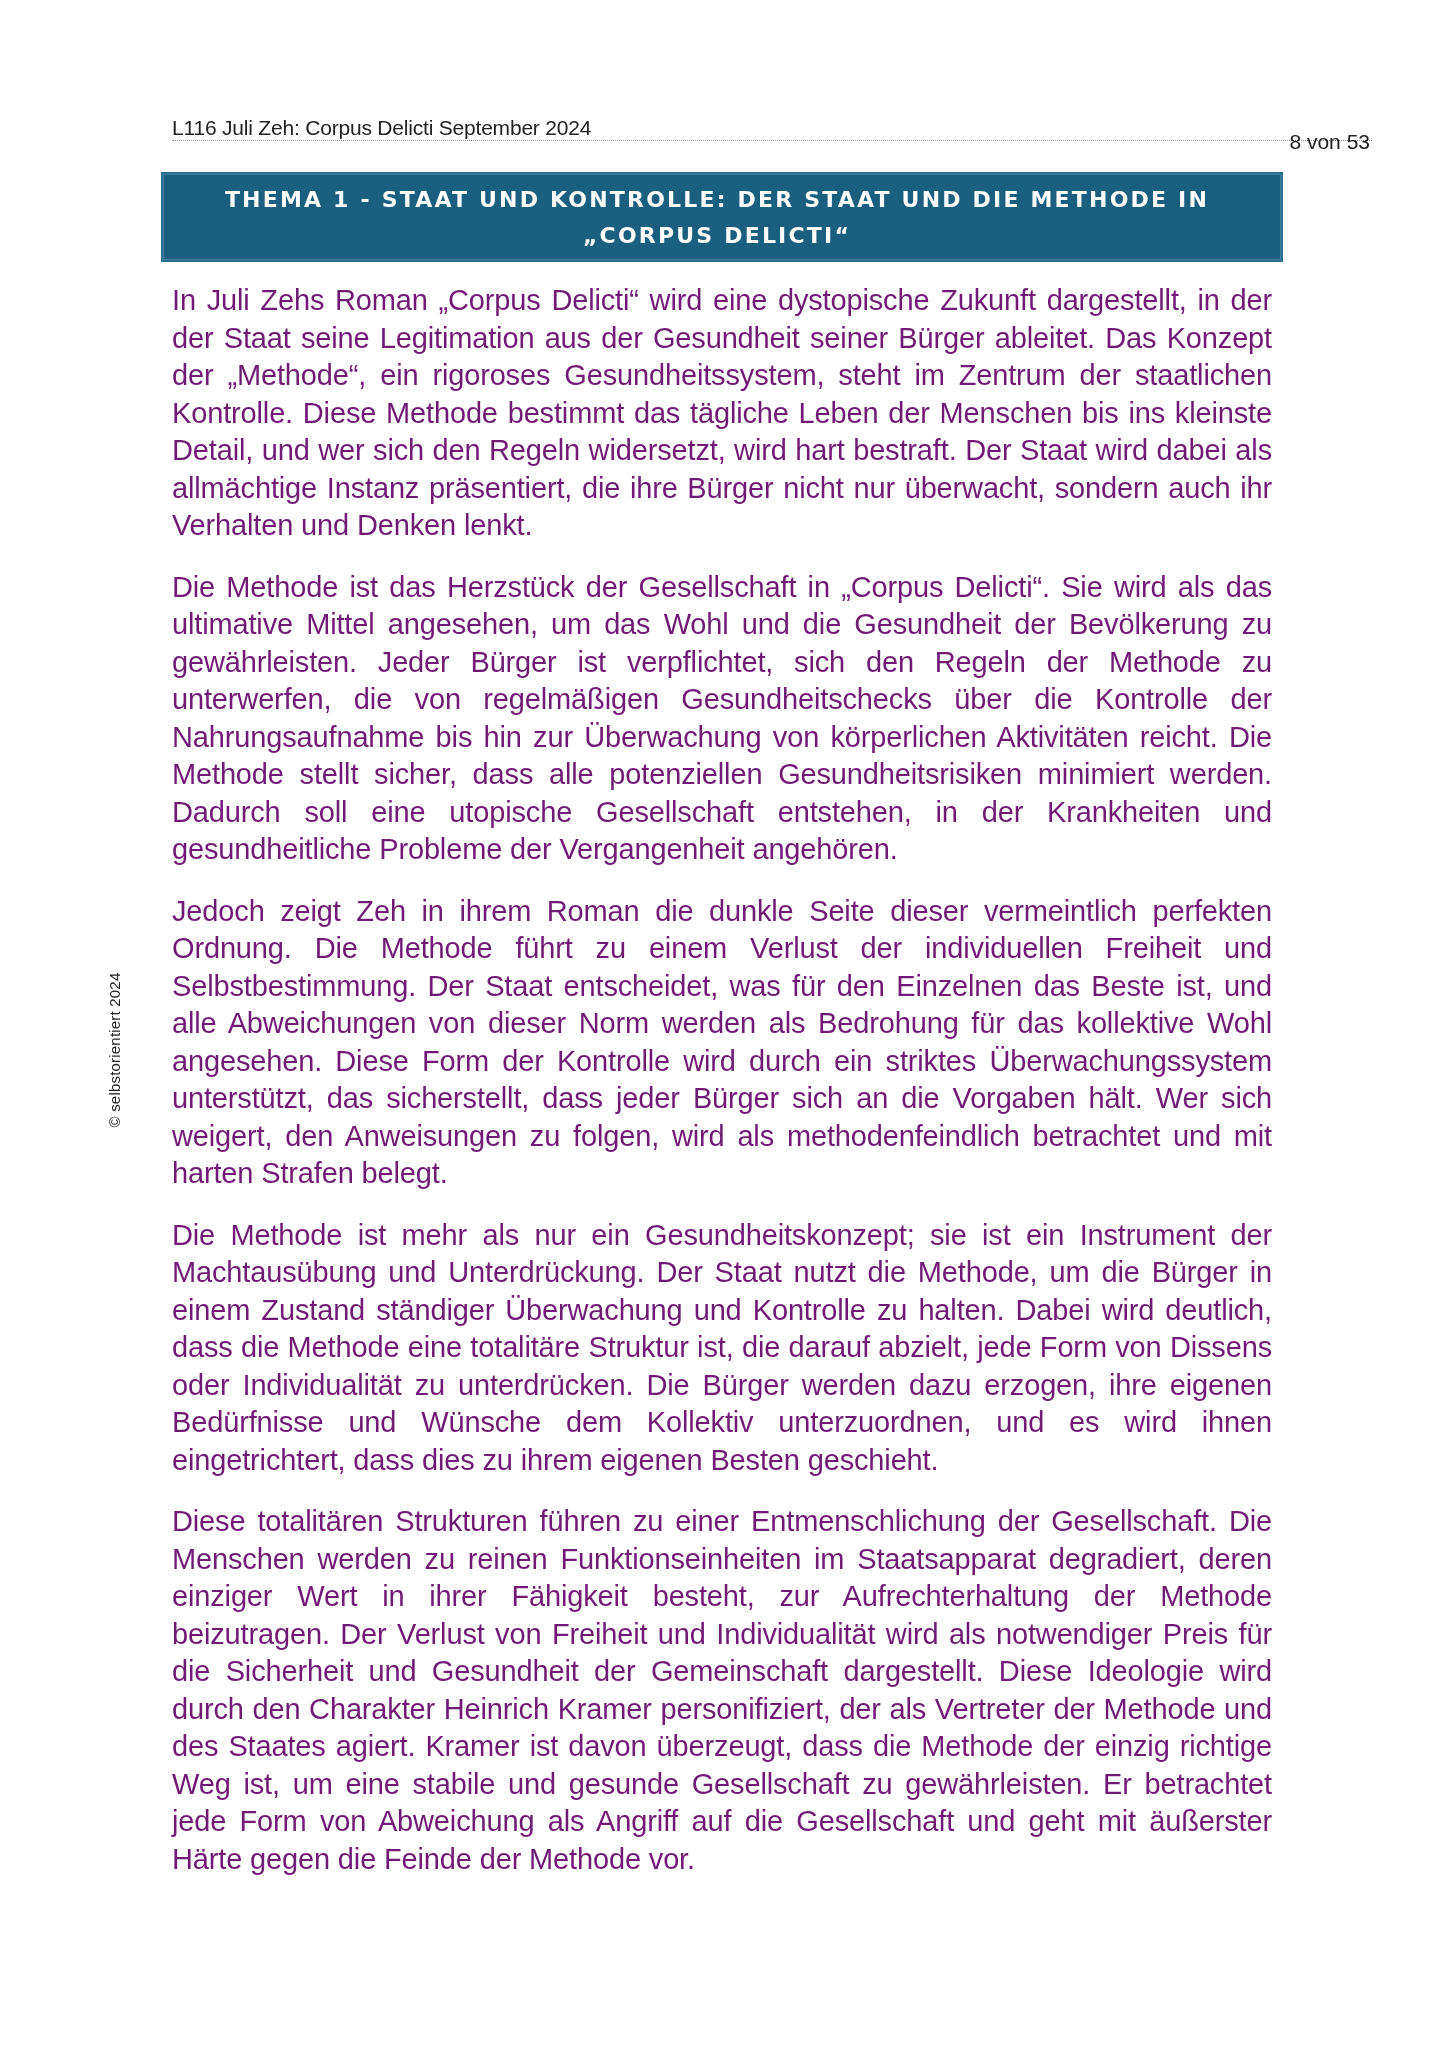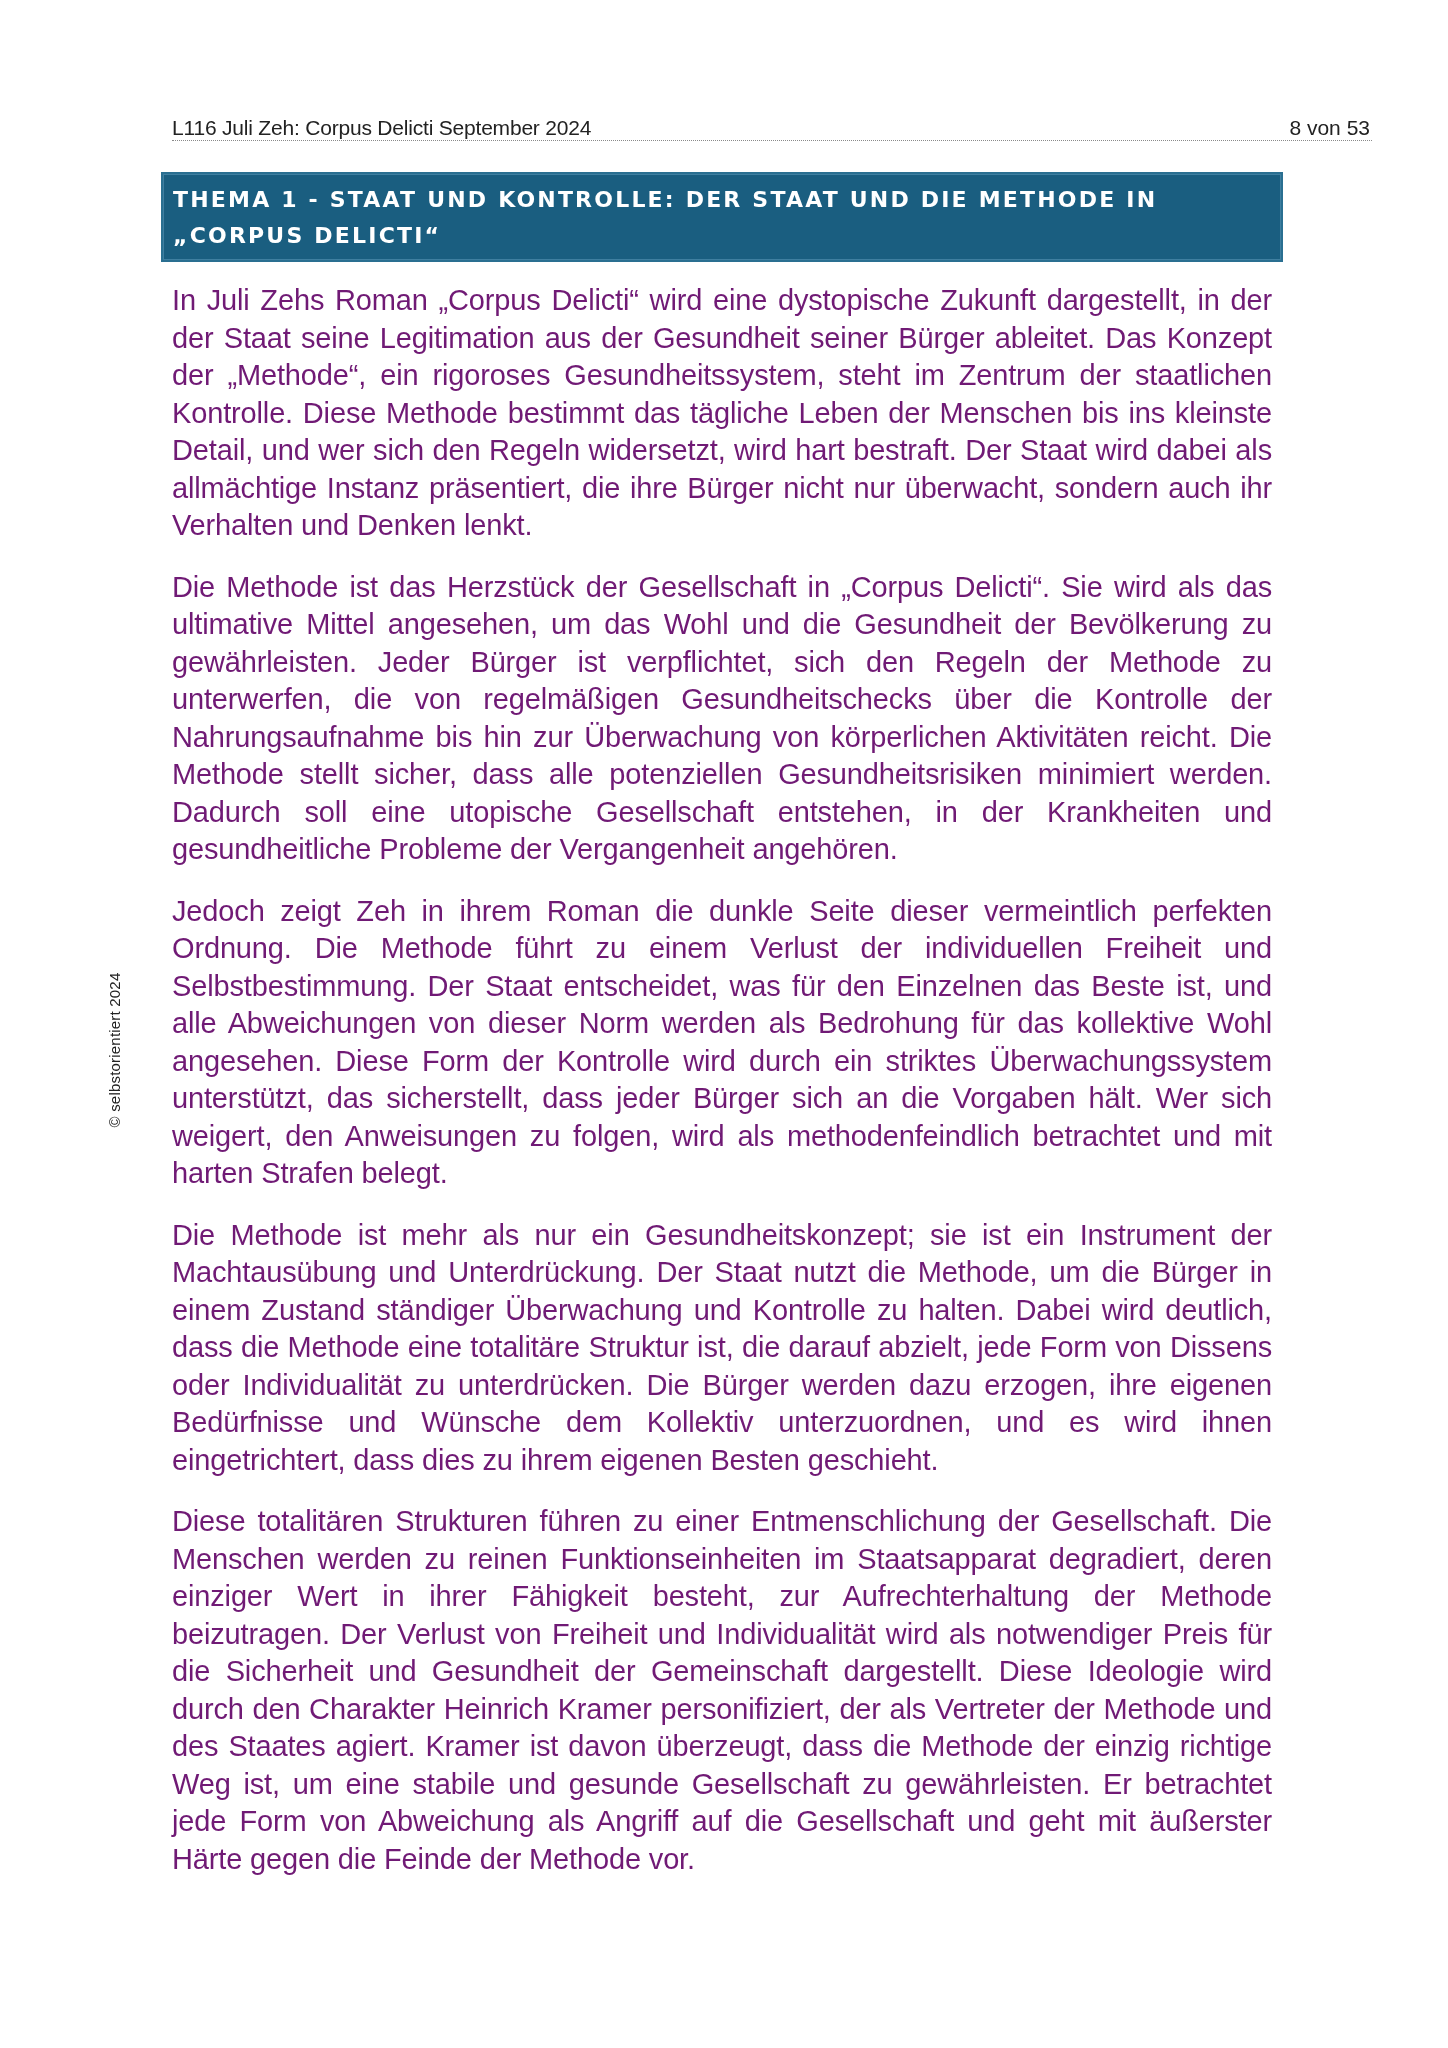--- a/index.html
+++ b/index.html
@@ -28,21 +28,21 @@
   }
   .page-header .left {
     position: absolute;
     left: 0;
     top: 2px;
     letter-spacing: -0.2px;
   }
   .page-header .right {
     position: absolute;
     right: 2px;
-    top: 2px;
+    top: 16px;
   }
   .side-copyright {
     position: absolute;
     left: 114px;
     top: 1050px;
     transform: translate(-50%, -50%) rotate(-90deg);
     white-space: nowrap;
     font-size: 15px;
     color: #222;
     letter-spacing: 0.2px;
@@ -50,20 +50,21 @@
   .banner {
     position: absolute;
     left: 161px;
     top: 172px;
     width: 1122px;
     height: 90px;
     background: #1a5e80;
     box-sizing: border-box;
     border: 2px solid #2a6f91;
     box-shadow: inset 0 0 0 1px #3f7fa0;
+    text-align: center;
   }
   .banner h1 {
     margin: 0;
     position: absolute;
     left: 10px;
     top: 8px;
     right: 20px;
     font-family: "DejaVu Sans", sans-serif;
     font-weight: bold;
     font-size: 22px;

